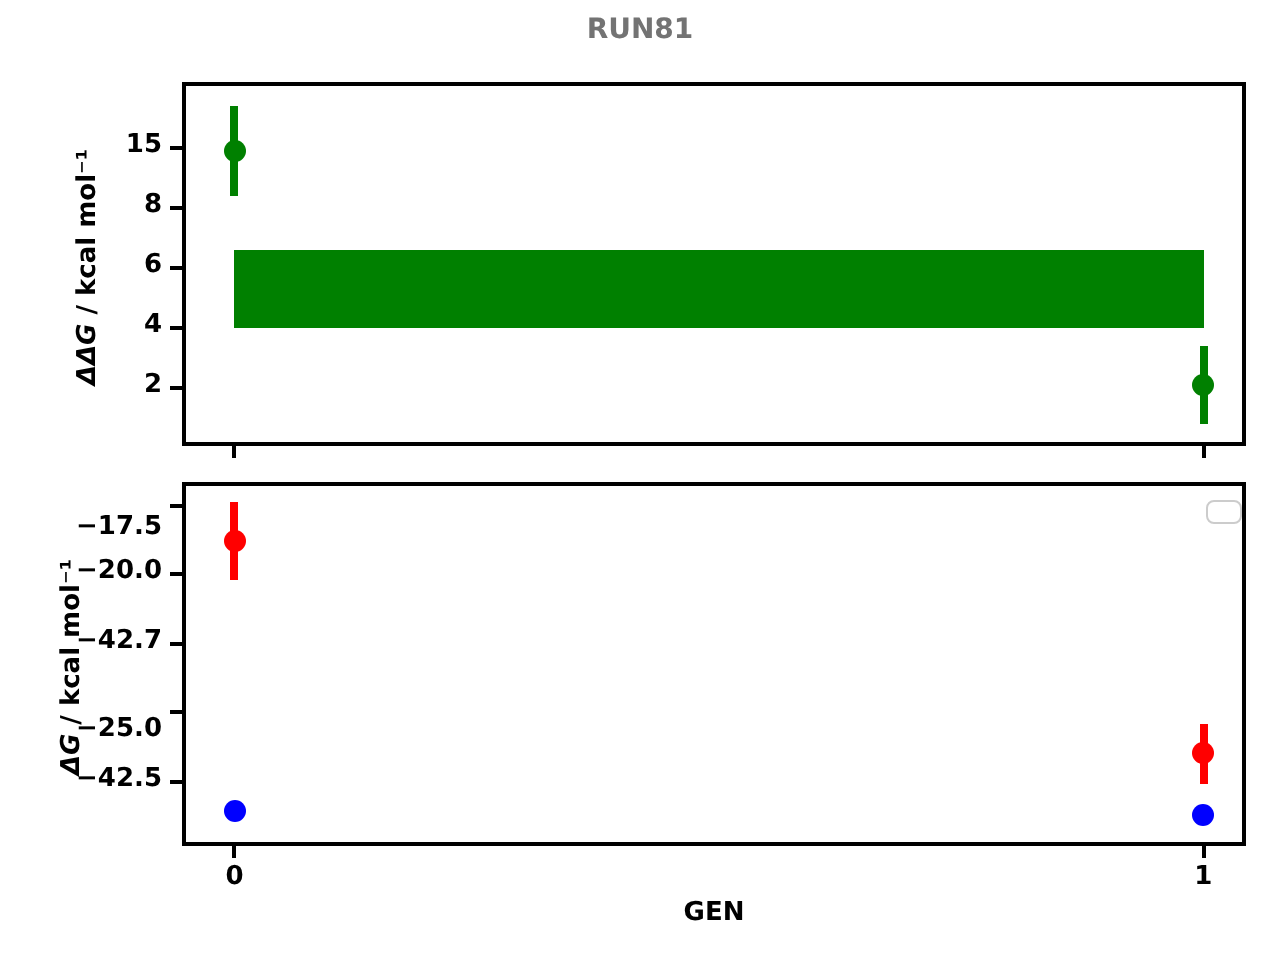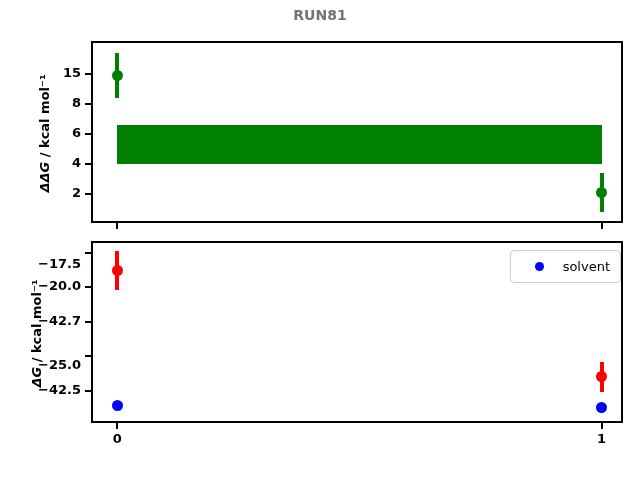--- a/index.html
+++ b/index.html
@@ -31,20 +31,21 @@
 </head>
 <body>
 
 <div class="figure">
   <div class="fig-title">RUN81</div>
 
   <div class="ylabel" style="left:-45px;top:126px;"><span class="math">ΔΔG</span><span> / kcal mol⁻¹</span></div>
 
   <div class="ylabel" style="left:-53px;top:326px;"><span class="math">ΔG</span><span> / kcal mol⁻¹</span></div>
 
+  <div class="xlabel">GEN</div>
 
   <div id="marks">
       <div class="band" style="left: 117.22px; top: 125.269px; width: 484.404px; height: 38.8908px; background: rgb(0, 128, 0);"></div>
       <div class="frame" style="left: 91px; top: 41px; width: 532px; height: 182px;"></div>
       <div class="ytick" style="left: 85px; top: 73.4118px;"></div>
       <div class="yticklabel" style="left: 27px; top: 65.4118px;">15</div>
       <div class="ytick" style="left: 85px; top: 103.328px;"></div>
       <div class="yticklabel" style="left: 27px; top: 95.3277px;">8</div>
       <div class="ytick" style="left: 85px; top: 133.244px;"></div>
       <div class="yticklabel" style="left: 27px; top: 125.244px;">6</div>
@@ -75,20 +76,14 @@
       <div class="xticklabel" style="left: 586.624px; top: 431px;">1</div>
       <div class="dot" style="left: 111.72px; top: 400.322px; background: rgb(0, 0, 255);"></div>
       <div class="dot" style="left: 596.124px; top: 401.702px; background: rgb(0, 0, 255);"></div>
       <div class="ebar" style="left: 115.22px; top: 251.279px; height: 38.6357px; background: rgb(255, 0, 0);"></div>
       <div class="dot" style="left: 111.72px; top: 265.097px; background: rgb(255, 0, 0);"></div>
       <div class="ebar" style="left: 599.624px; top: 361.667px; height: 30.3566px; background: rgb(255, 0, 0);"></div>
       <div class="dot" style="left: 596.124px; top: 371.345px; background: rgb(255, 0, 0);"></div>
     </div>
 
   <div class="legend" id="legend1" style="top:250px;right:19px;">
-      <div class="lrow">
-        <div class="lmark">
-          <div class="ldot" style="background: rgb(0, 0, 255);"></div>
-        </div>
-        <div class="ltext">solvent</div>
-      </div>
     </div>
 </div>
 
 </body></html>

